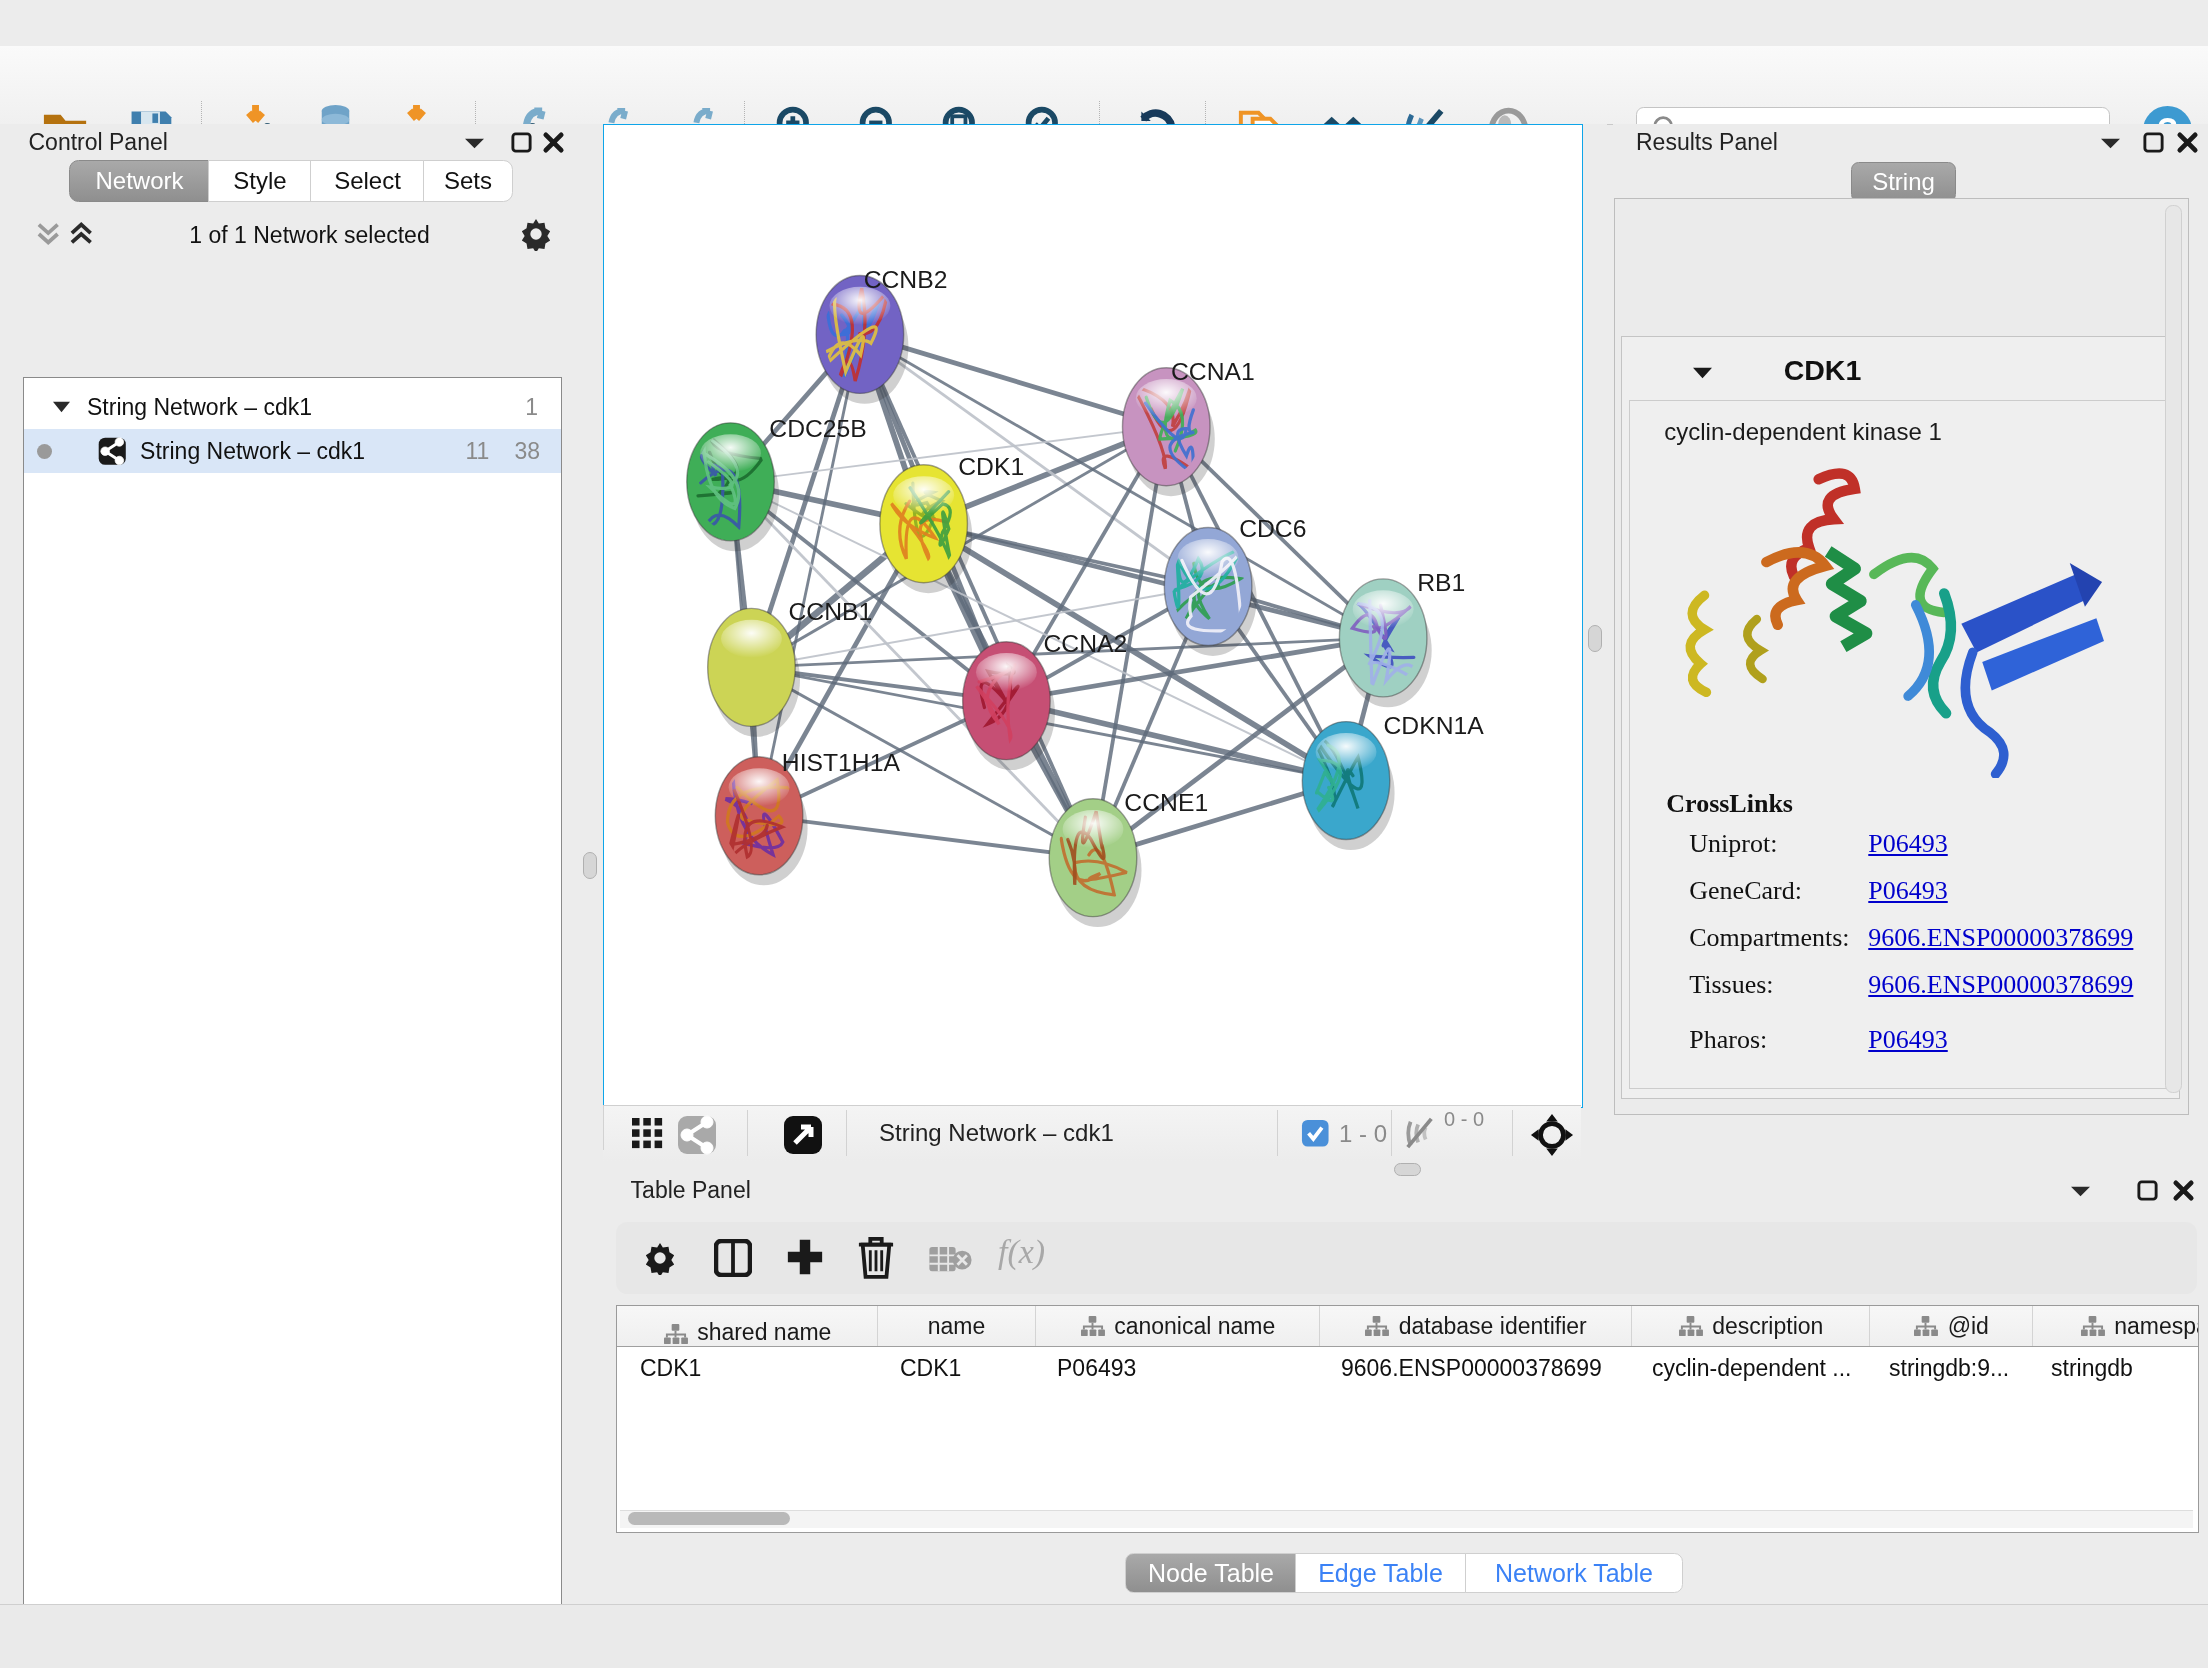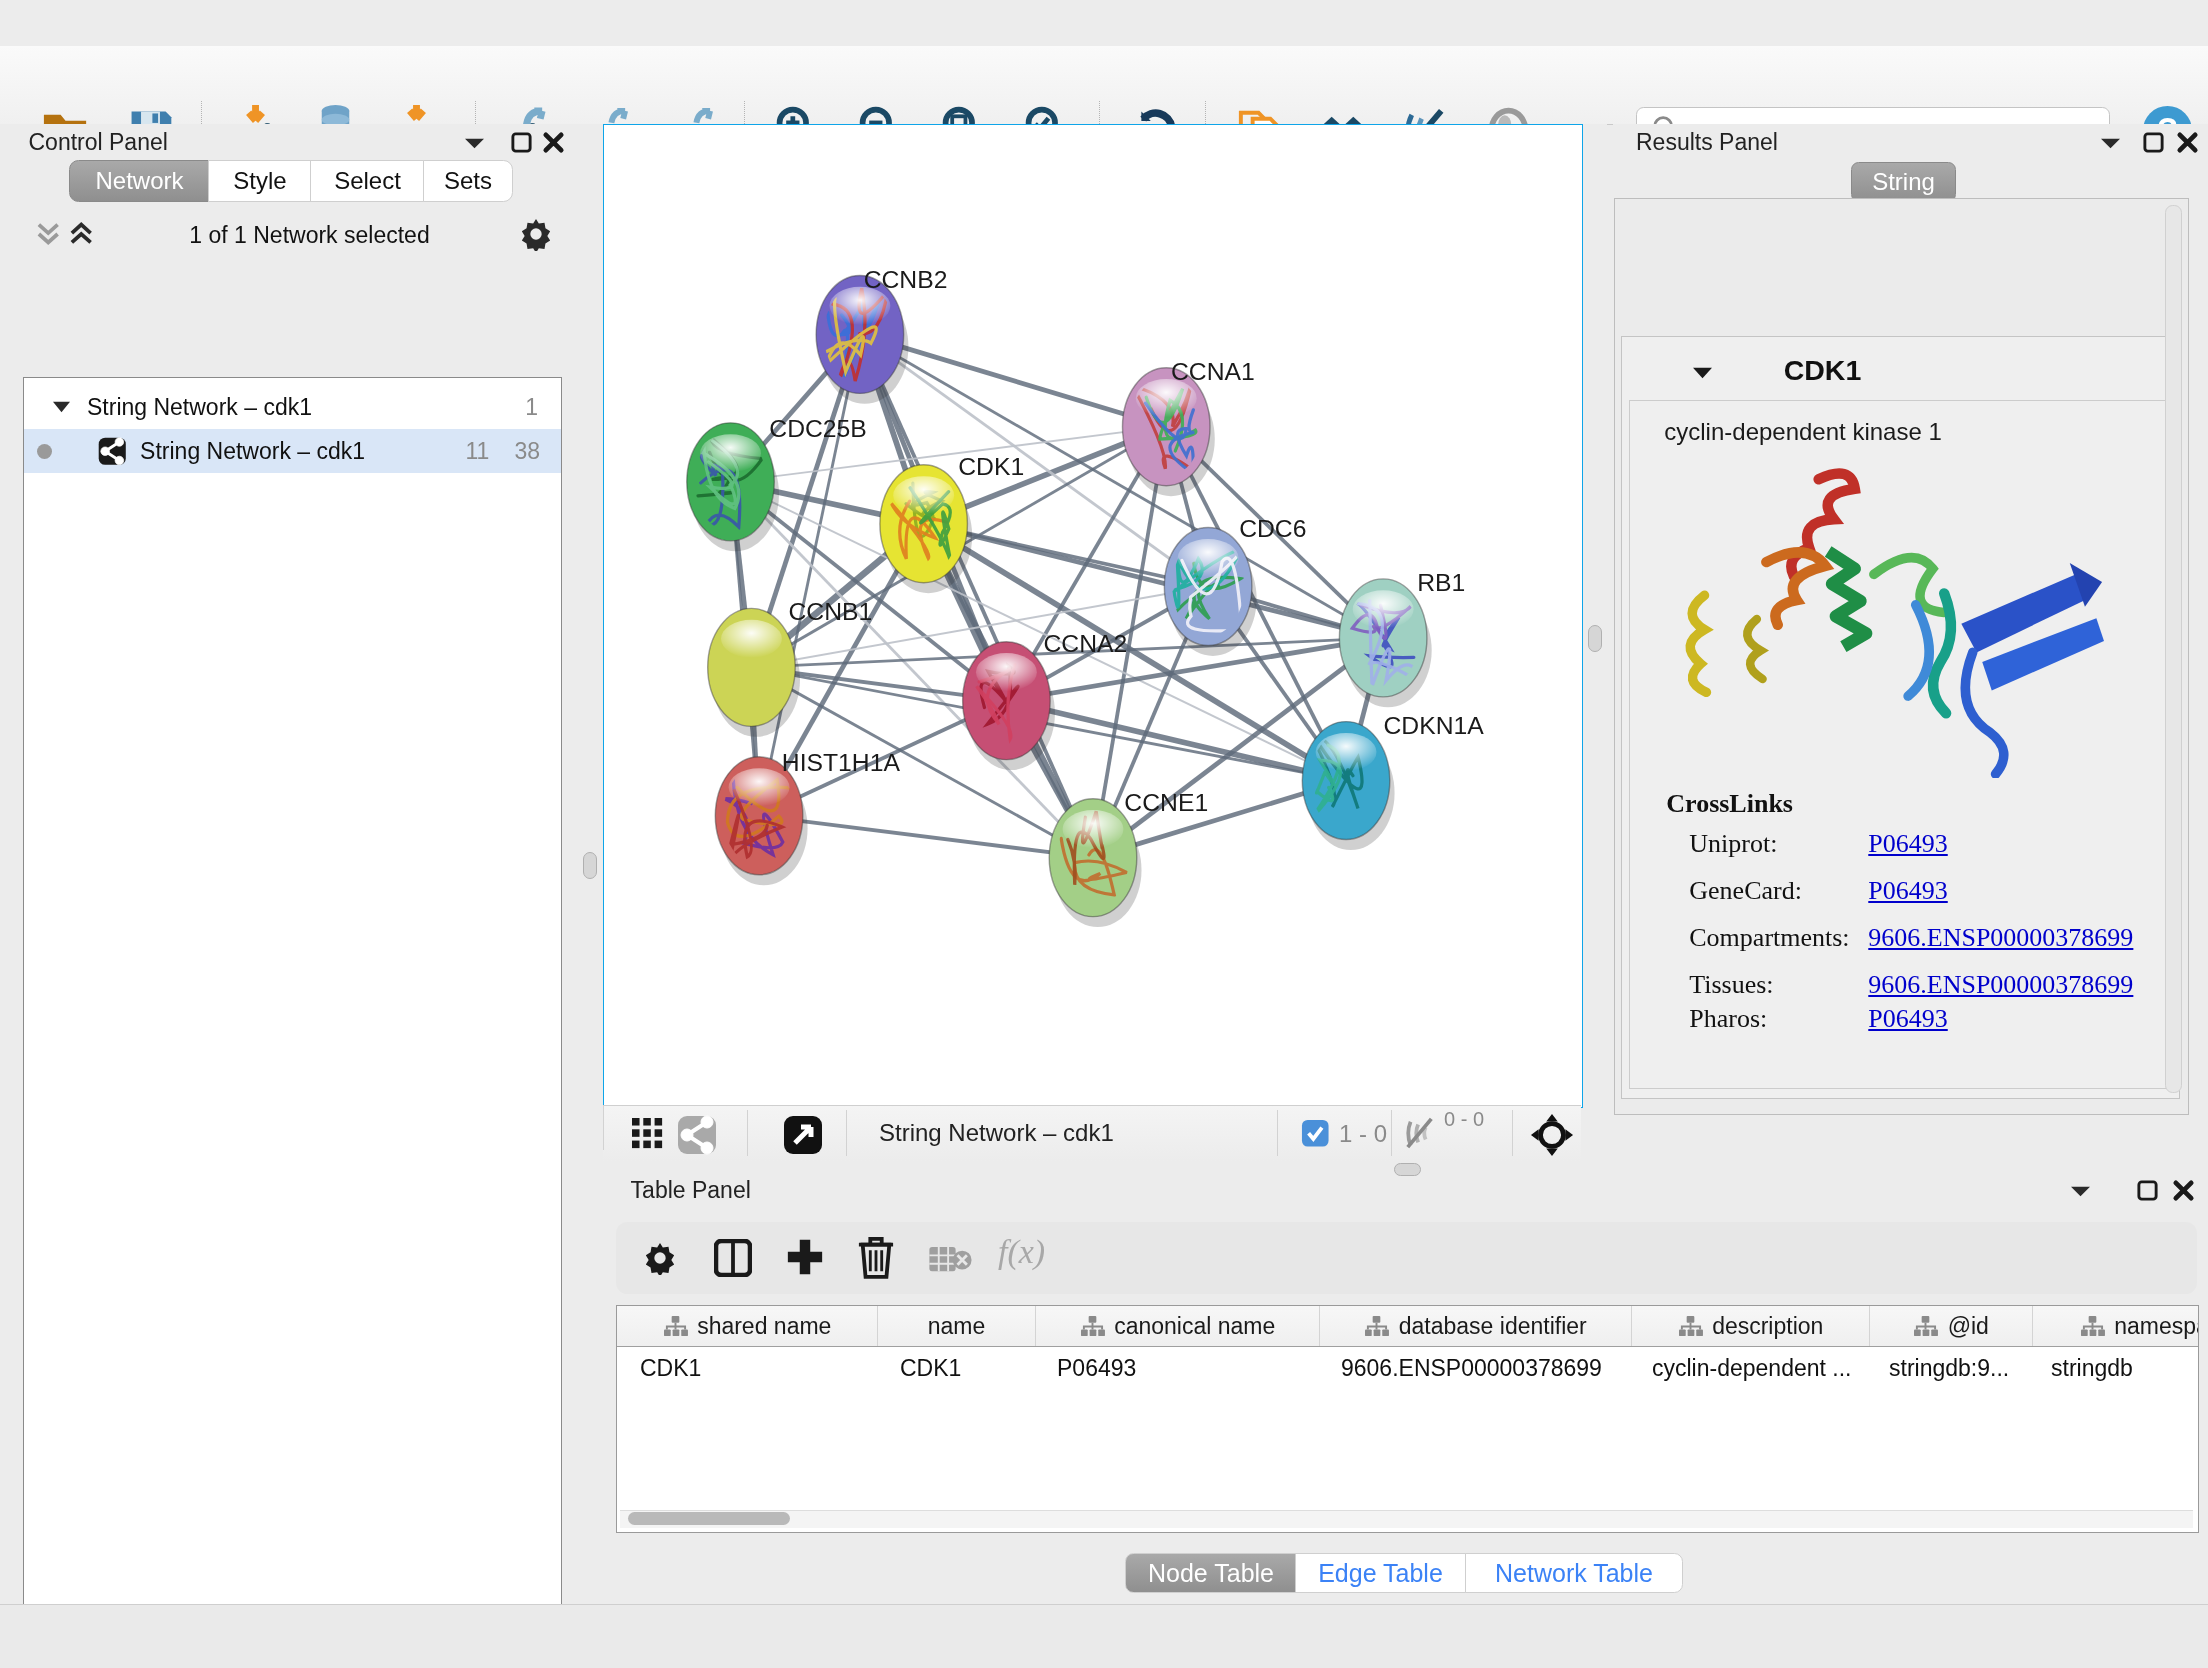--- a/index.html
+++ b/index.html
@@ -625,21 +625,21 @@
               <span class="xl-link">P06493</span>
             </div>
             <div style="display: flex; margin-bottom: 17px;">
               <span class="xl-label" style="width: 179px;">GeneCard:</span>
               <span class="xl-link">P06493</span>
             </div>
             <div style="display: flex; margin-bottom: 17px;">
               <span class="xl-label" style="width: 179px;">Compartments:</span>
               <span class="xl-link">9606.ENSP00000378699</span>
             </div>
-            <div style="display: flex; margin-bottom: 4px;">
+            <div style="display: flex; margin-bottom: 25px;">
               <span class="xl-label" style="width: 179px;">Tissues:</span>
               <span class="xl-link">9606.ENSP00000378699</span>
             </div>
             <div style="display: flex; margin-bottom: 17px;">
               <span class="xl-label" style="width: 179px;">Pharos:</span>
               <span class="xl-link">P06493</span>
             </div>
           </div>
       </div>
     </div>
@@ -696,21 +696,21 @@
           <path d="M1 11h28M1 20h28M11 2v26M21 2v26" stroke="#e7e7e7" stroke-width="2"></path>
           <circle cx="36" cy="16" r="10" fill="#9f9f9f"></circle>
           <path d="M31 11l10 10M41 11l-10 10" stroke="#e7e7e7" stroke-width="3"></path>
         </svg>
     </div>
     <div class="abs" style="left:382px;top:11.4px;font-family:'Liberation Serif',serif;font-style:italic;font-size:34px;color:#a8a8a8">f(x)</div>
   </div>
 
   <div id="tp-table" class="abs">
     <div id="tp-header">
-        <div class="th" style="width: 260px;">
+        <div class="th" style="width: 260px; align-items: flex-end;">
           <svg width="25" height="23" viewBox="0 0 26 24">
             <g fill="#8a8a8a">
               <rect x="9" y="1" width="8" height="7" rx="1"></rect>
               <rect x="1" y="15" width="7" height="7" rx="1"></rect>
               <rect x="10" y="15" width="7" height="7" rx="1"></rect>
               <rect x="19" y="15" width="7" height="7" rx="1"></rect>
               <path d="M13 8v4M4 15v-3h19v3M13 12v3" stroke="#8a8a8a" stroke-width="2" fill="none"></path>
             </g>
           </svg>
           <span>shared name</span>

